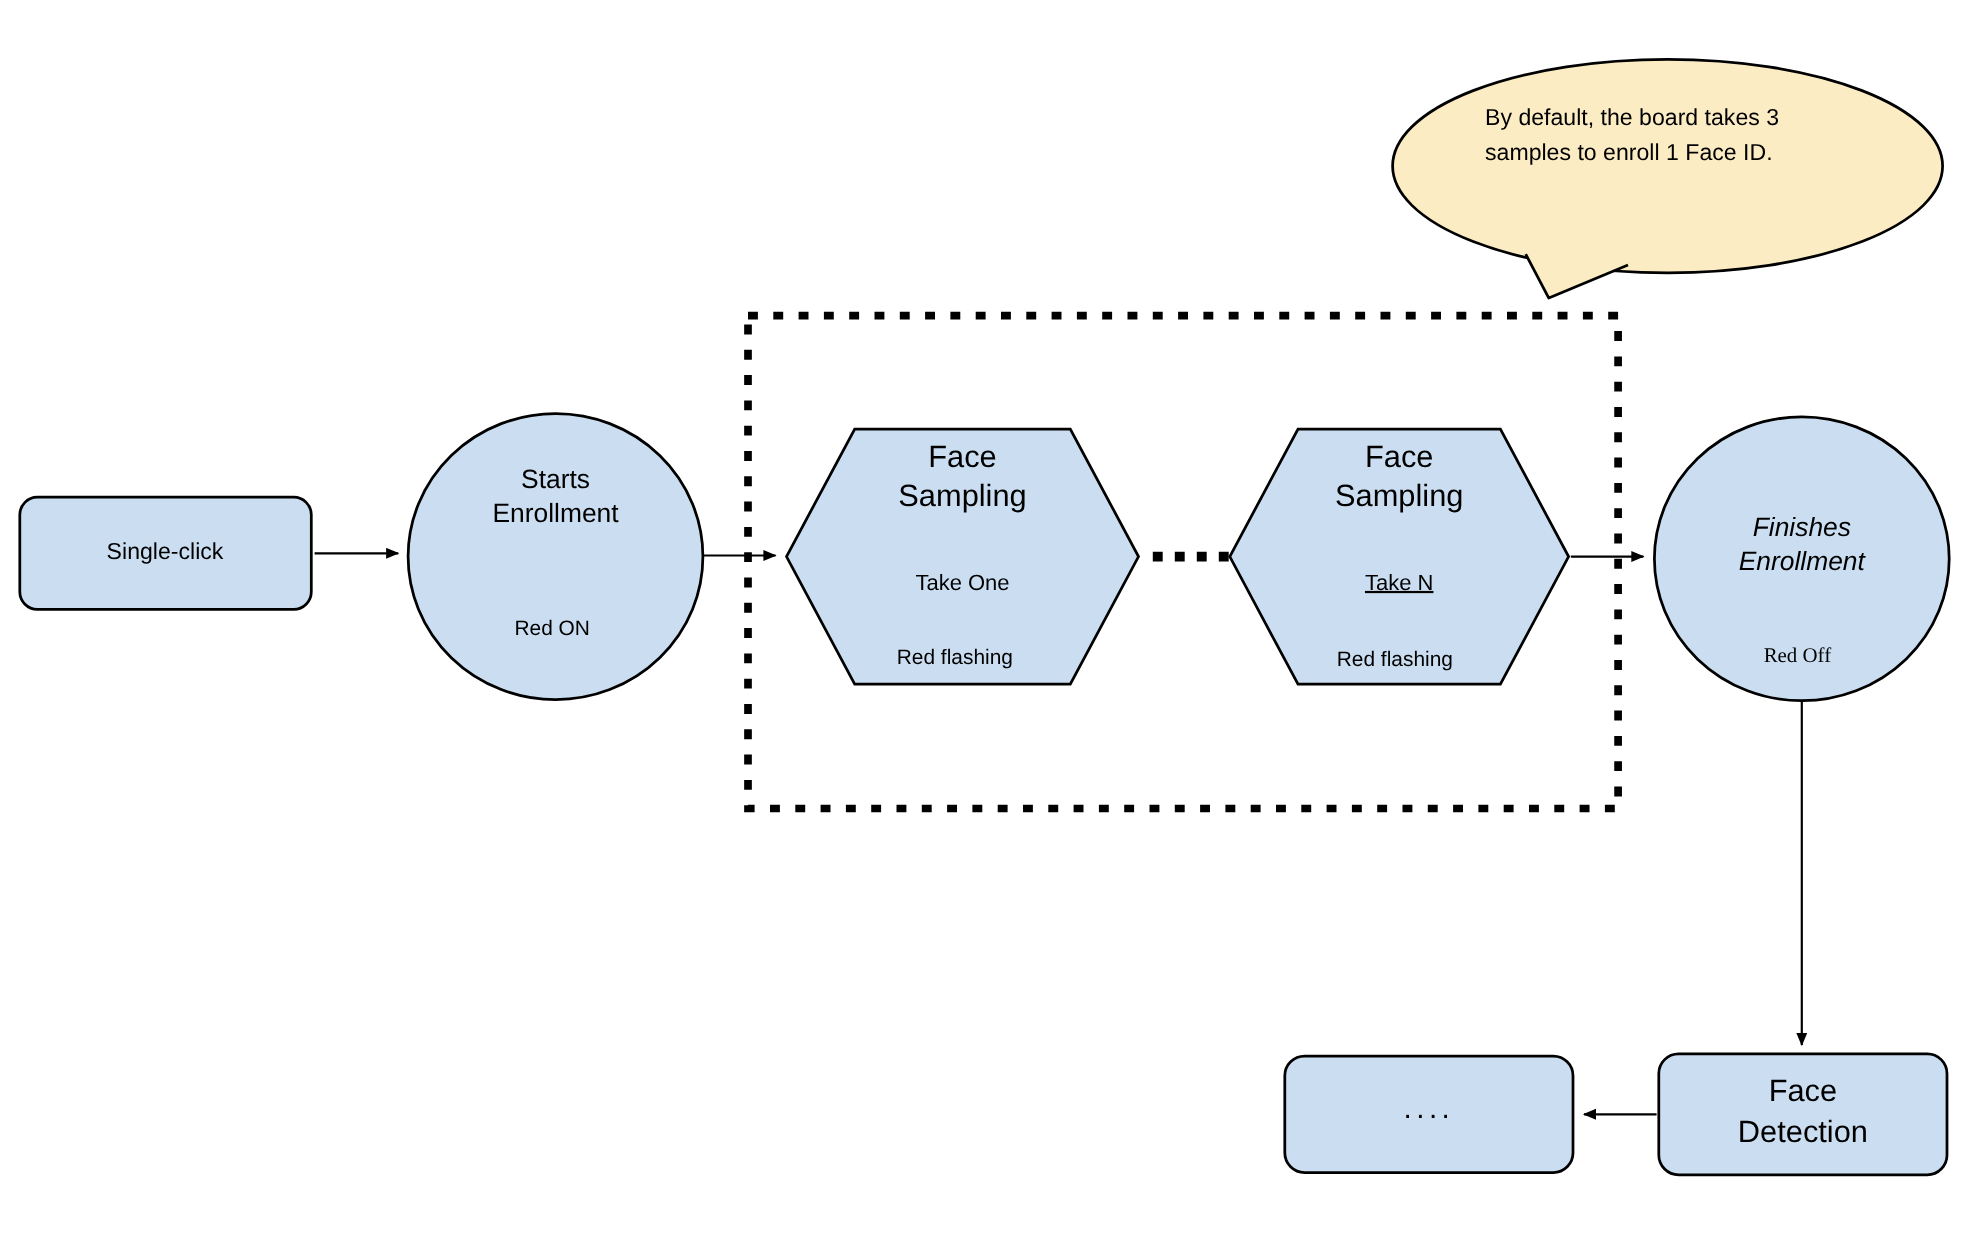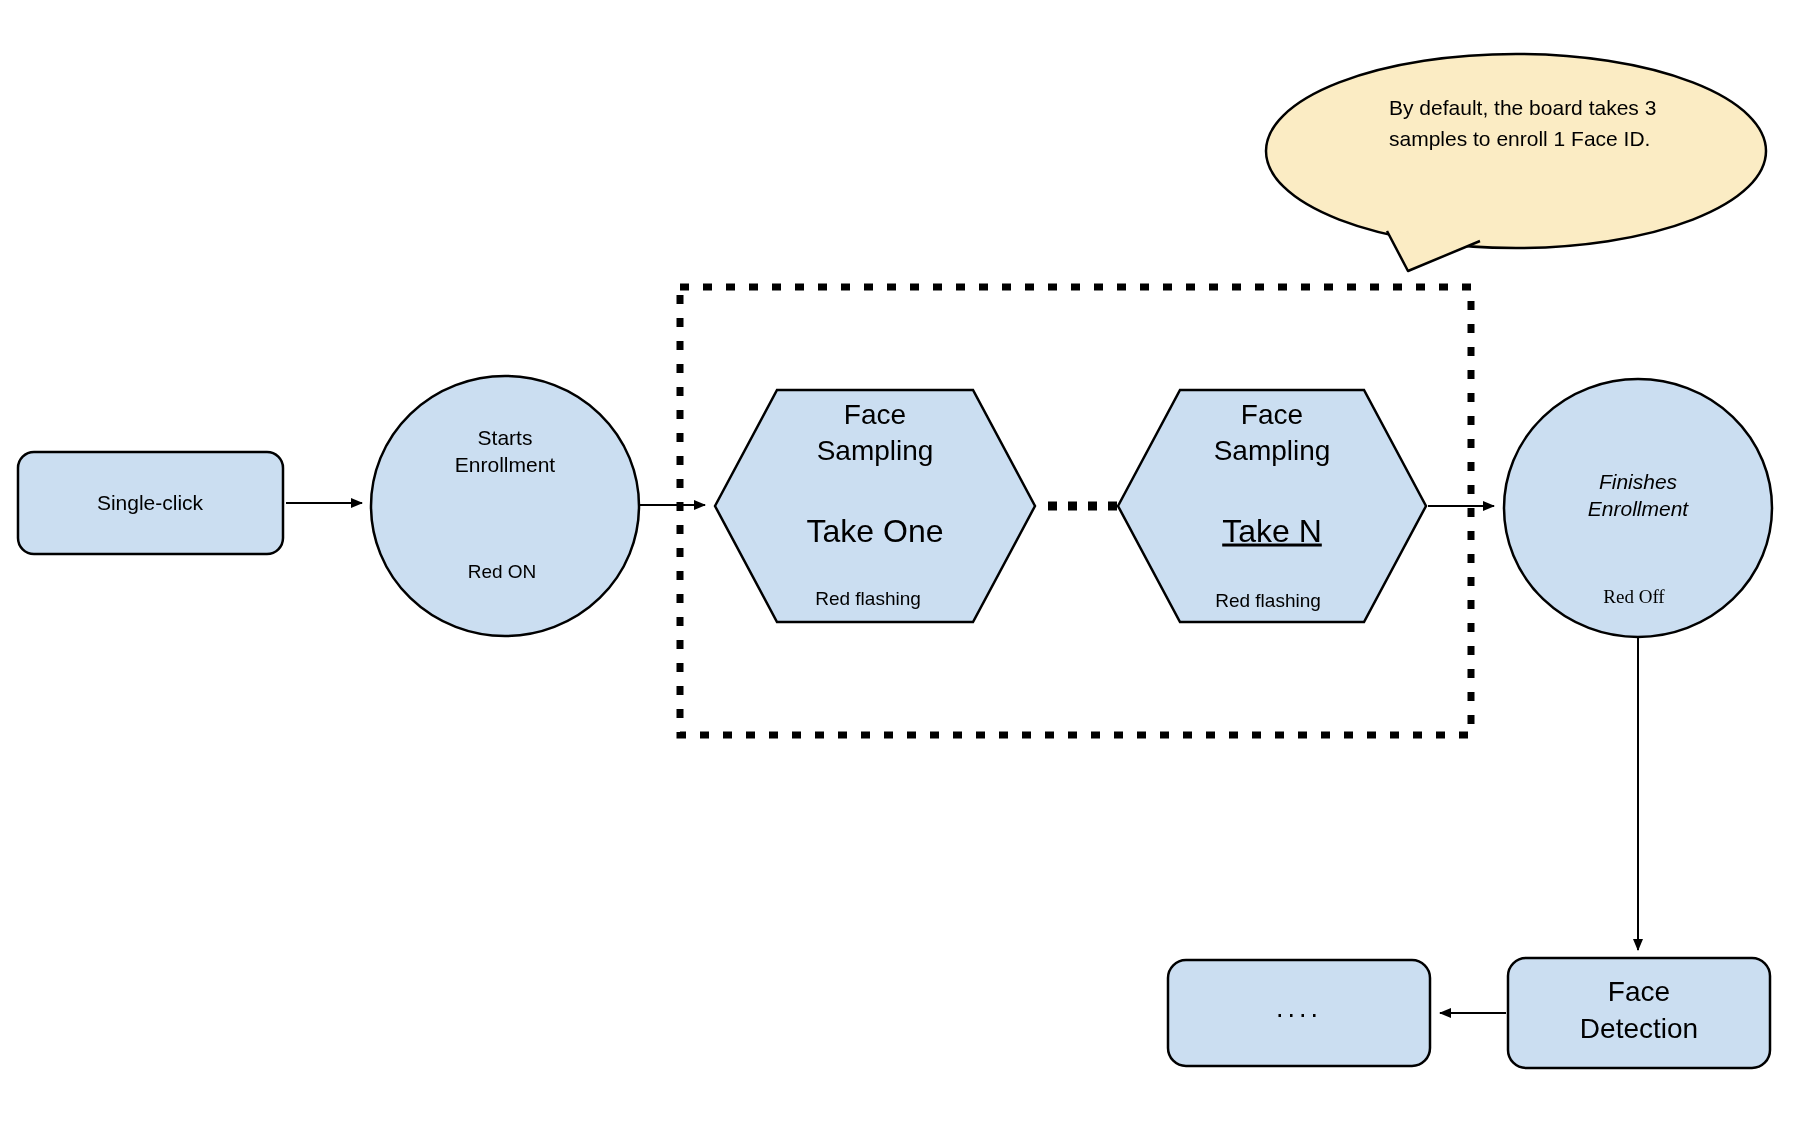--- a/index.html
+++ b/index.html
@@ -14,34 +14,33 @@
   .label{
     position:absolute;
     transform:translate(-50%,-50%);
     text-align:center;
     color:#000;
     white-space:nowrap;
     line-height:1.28;
   }
   .label .ln{display:block;}
   .lbl-big{font-size:21px;}
-  .lbl-node{font-size:21px;}
+  .lbl-node{font-size:24px;}
   .lbl-hex{font-size:28px;}
-  .lbl-take{font-size:32px;}
+  .lbl-take{font-size:20px;}
   .lbl-status{font-size:19px;}
   .lbl-detect{font-size:28px;line-height:1.32;}
   .lbl-dots{font-size:27px;letter-spacing:4px;}
   .callout-text{
     position:absolute;
     left:1350px;top:92px;
     width:360px;
     text-align:left;
     font-size:21px;
     color:#000;
-    margin-left:39px;
   }
   .callout-line{display:block;line-height:31px;min-height:31px;white-space:nowrap;}
 </style>
 </head>
 <body>
 
 <div class="canvas">
 
   <svg width="1795" height="1128" viewBox="0 0 1795 1128" xmlns="http://www.w3.org/2000/svg">
     <defs>

